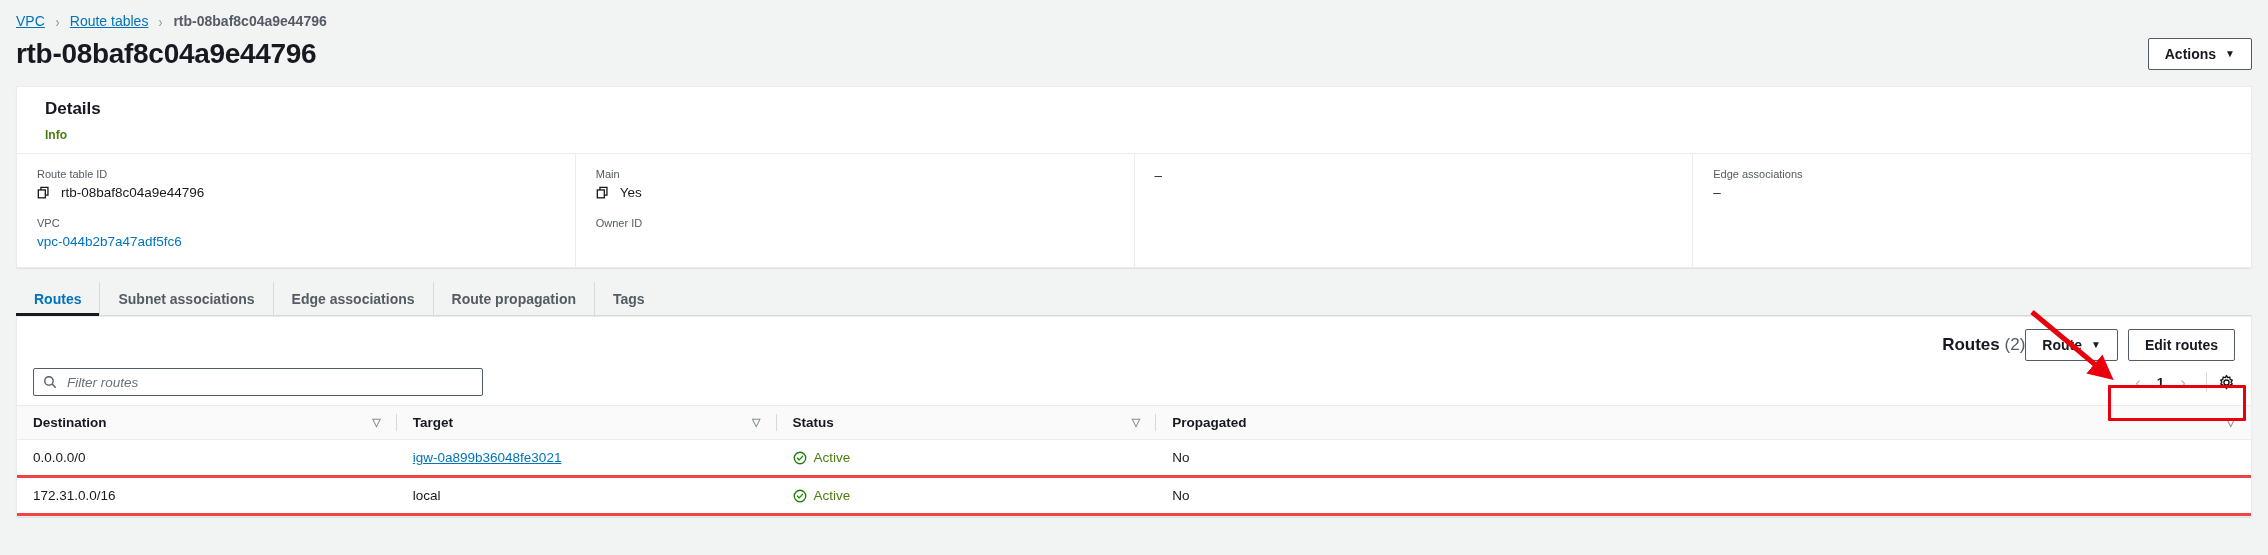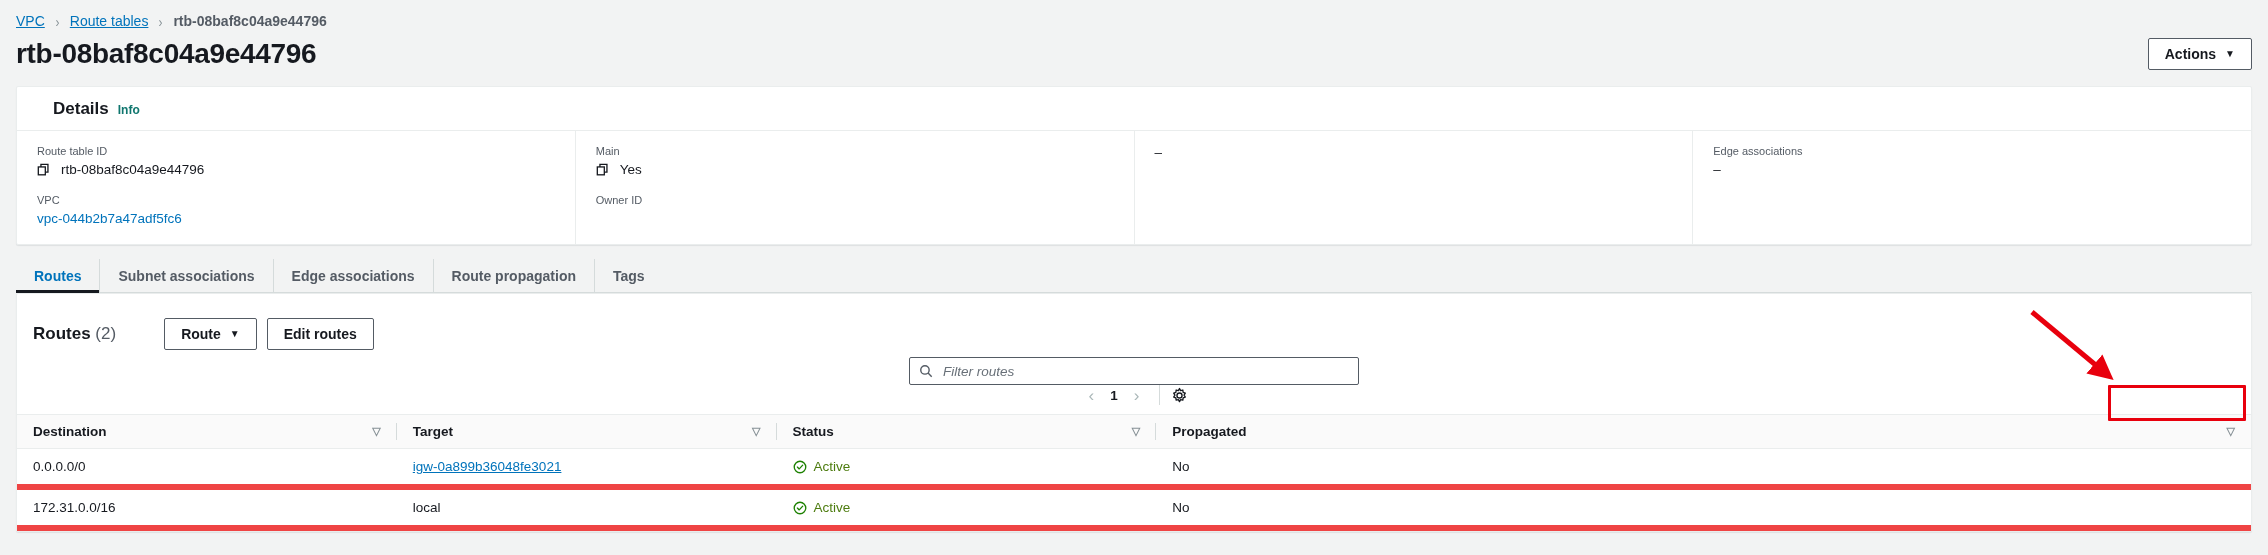--- a/index.html
+++ b/index.html
@@ -42,25 +42,26 @@
   .caret { font-size: 10px; line-height: 1; }
 
   
   .panel {
     background: #fff; border: 1px solid #eaeded; border-radius: 2px;
     margin: 12px 16px 0 16px;
     box-shadow: 0 1px 1px 0 rgba(0,28,36,0.08);
   }
   .panel-head {
     display: flex; align-items: baseline; gap: 9px;
-    padding: 12px 20px 11px 36px;
+    padding: 12px 20px 11px 28px;
     border-bottom: 1px solid #eaeded;
+    flex-direction: column;
   }
   .panel-title { font-size: 17px; font-weight: bold; color: #16191f; }
-  .info-link { font-size: 12px; color: #0f766e; font-weight: bold; cursor: pointer; }
+  .info-link { font-size: 12px; color: #4d7c0f; font-weight: bold; cursor: pointer; }
 
   
   .details-grid { display: flex; padding: 0; }
   .detail-col {
     flex: 1 1 0; padding: 14px 20px 18px 20px;
     border-right: 1px solid #eaeded;
   }
   .detail-col:last-child { border-right: none; }
   .detail-field { margin-bottom: 17px; }
   .detail-field:last-child { margin-bottom: 0; }
@@ -89,32 +90,30 @@
     content: ""; position: absolute; left: 0; right: 0; bottom: -1px;
     height: 3px; background: #16191f;
   }
 
   
   .routes-card {
     background: #fff; border: 1px solid #eaeded; border-radius: 2px;
     margin: 0 16px; box-shadow: 0 1px 1px 0 rgba(0,28,36,0.08);
   }
   .routes-head {
-    display: flex; align-items: center; justify-content: flex-start;
-    padding: 24px 16px 0 16px;
-    gap: 48px;
+    display: flex; align-items: center; justify-content: flex-end;
+    padding: 12px 16px 0 16px;
   }
   .routes-title { font-size: 17px; font-weight: bold; }
   .routes-count { font-weight: normal; color: #545b64; }
   .routes-head-right { display: flex; align-items: center; gap: 10px; }
 
   .routes-controls {
     display: flex; align-items: center; justify-content: space-between;
     padding: 7px 16px 9px 16px;
-    flex-direction: column;
   }
   .search-box {
     display: flex; align-items: center; gap: 8px;
     border: 1px solid #545b64; border-radius: 2px; background: #fff;
     width: 450px; height: 28px; padding: 0 9px;
   }
   .search-input {
     border: none; outline: none; flex: 1; font-size: 13.5px;
     font-family: "Liberation Sans", sans-serif;
     color: #545b64; font-style: italic; background: transparent;
@@ -132,21 +131,21 @@
     font-size: 13.5px; font-weight: bold; color: #16191f;
     padding: 9px 16px; border-top: 1px solid #eaeded;
     border-bottom: 1px solid #eaeded;
     position: relative; white-space: nowrap;
   }
   .th-inner { display: flex; align-items: center; justify-content: space-between; }
   .sort-ico { color: #879196; font-size: 11px; margin-left: 8px; }
   .th-sep { position: absolute; right: 0; top: 8px; bottom: 8px; width: 1px; background: #d5dbdb; }
   tbody td {
     font-size: 13.5px; padding: 10px 16px;
-    border-bottom: 6px solid #ef4444; color: #16191f;
+    border-bottom: 3px solid #ef4444; color: #16191f;
     vertical-align: middle;
   }
   .cell-link { color: #0073bb; text-decoration: underline; cursor: pointer; }
   .status-cell { display: flex; align-items: center; gap: 7px; color: #4d7c0f; }
 
   
   .anno { position: absolute; pointer-events: none; }
   .anno-box {
     border: 3px solid #e8000d;
     left: 2108px; top: 385px; width: 138px; height: 36px;

